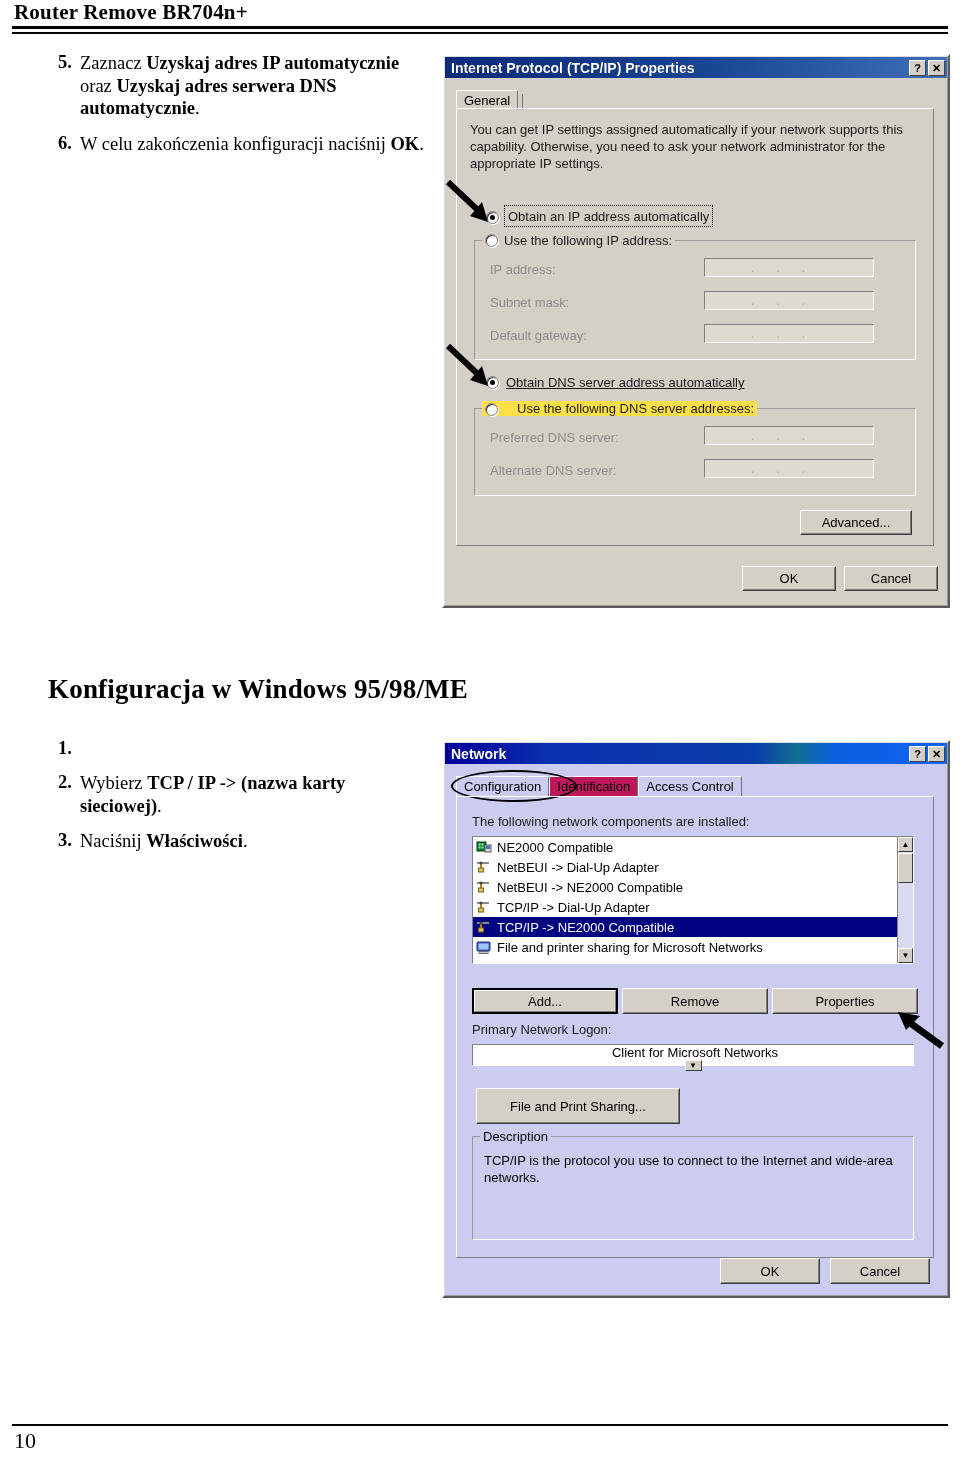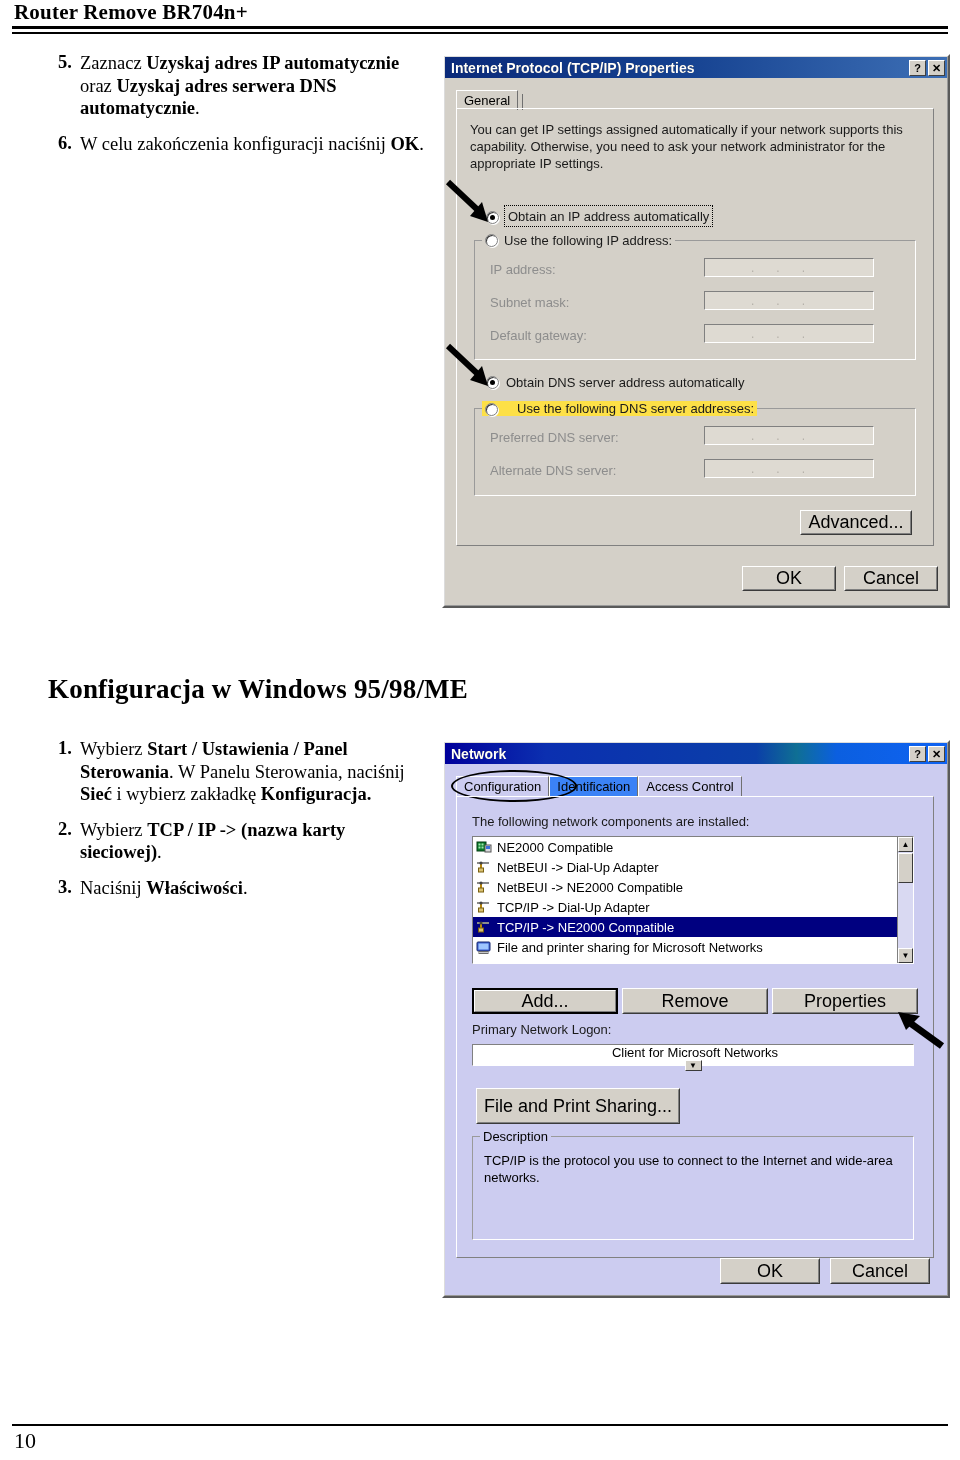--- a/index.html
+++ b/index.html
@@ -103,21 +103,21 @@
     border:1px solid #808080;border-right-color:#fff;border-bottom-color:#fff;}
   .field .dots{position:absolute;left:0;top:50%;transform:translateY(-50%);
     width:100%;text-align:center;font-family:"Liberation Sans",sans-serif;
     font-size:12px;color:#b4b0a8;letter-spacing:22px;}
 
   
   .btn{
     position:absolute;box-sizing:border-box;
     background:#d4d0c8;color:#000;
     border:1px solid #ffffff;border-right-color:#3a3a3a;border-bottom-color:#3a3a3a;
-    font-family:"Liberation Sans",sans-serif;font-size:18px;
+    font-family:"Liberation Sans",sans-serif;font-size:13px;
     display:flex;align-items:center;justify-content:center;white-space:nowrap;
   }
   .btn .inner{position:absolute;left:0;top:0;right:0;bottom:0;
     border:1px solid #d4d0c8;border-right-color:#808080;border-bottom-color:#808080;
     display:flex;align-items:center;justify-content:center;box-sizing:border-box;}
   .btn.default{border:2px solid #000;}
   .btn.default .inner{border:1px solid #fff;border-right-color:#808080;border-bottom-color:#808080;}
 
   
   .listbox{position:absolute;box-sizing:border-box;background:#fff;
@@ -217,21 +217,21 @@
     <div class="field" style="left:262px;top:237px;width:170px;height:19px;">
         <span class="dots">...</span>
       </div>
 
     <div class="lbl dim" style="left:48px;top:274px;">Default gateway:</div>
     <div class="field" style="left:262px;top:270px;width:170px;height:19px;">
         <span class="dots">...</span>
       </div>
 
     <div class="radio on" style="left:44px;top:322px;"></div>
-    <div class="lbl" style="left:64px;top:321px;">Obtain DNS server address automatically</div>
+    <div class="lbl" style="left:64px;top:321px;text-decoration:underline;">Obtain DNS server address automatically</div>
 
     <div class="group" style="left:32px;top:354px;width:442px;height:88px;"></div>
     <div style="position:absolute;left:40px;top:347px;background:#fde047;padding:0 3px;display:flex;align-items:flex-end;gap:19px;">
       <span class="radio" style="position:static;display:inline-block;"></span>
       <span class="lbl" style="position:static;">Use the following DNS server addresses:</span>
     </div>
 
     <div class="lbl dim" style="left:48px;top:376px;">Preferred DNS server:</div>
     <div class="field" style="left:262px;top:372px;width:170px;height:19px;">
         <span class="dots">...</span>
@@ -261,21 +261,20 @@
   <svg class="arrow" style="left:444px;top:342px;width:60px;height:50px;" viewBox="0 0 60 50">
     <path d="M4 4 L38 36" stroke="#000" stroke-width="6" fill="none"></path>
     <path d="M44 44 L26 38 L38 24 Z" fill="#000"></path>
   </svg>
 
   <div class="section-h">Konfiguracja w Windows 95/98/ME</div>
 
   <div class="steps" id="steps-bottom" style="left:40px;top:738px;width:390px;">
       <div class="step">
         <div class="step-num">1.</div>
-        <div class="step-txt">Wybierz <b>Start / Ustawienia / Panel Sterowania</b>. W Panelu Sterowania, naciśnij <b>Sieć</b> i wybierz zakładkę <b>Konfiguracja.</b></div>
       </div>
       <div class="step">
         <div class="step-num">2.</div>
         <div class="step-txt">Wybierz <b>TCP / IP -&gt; (nazwa karty sieciowej)</b>.</div>
       </div>
       <div class="step">
         <div class="step-num">3.</div>
         <div class="step-txt">Naciśnij <b>Właściwości</b>.</div>
       </div>
     </div>
@@ -288,21 +287,21 @@
     <div class="titlebar" id="net-titlebar" style="background:linear-gradient(90deg,#00009b 0%,#0b2fb0 20%,#0b3fa8 62%,#0f6f94 70%,#0b5fe0 78%,#0f63f2 100%);">
       <div class="t-text">Network</div>
       <div class="tb-btns">
         <div class="tb-btn">?</div>
         <div class="tb-btn">✕</div>
       </div>
     </div>
 
     <div class="tabstrip" style="left:14px;top:34px;">
       <div class="tab active" style="background:#ccccf0;">Configuration</div>
-      <div class="tab sep" style="background:#3b82f6;">Identification</div>
+      <div class="tab sep" style="background:#be185d;">Identification</div>
       <div class="tab sep" style="background:#ccccf0;">Access Control</div>
     </div>
 
     <div class="oval" style="left:9px;top:30px;width:122px;height:28px;"></div>
 
     <div class="tabpanel" style="left:14px;top:56px;width:478px;height:462px;"></div>
 
     <div class="lbl" style="left:30px;top:74px;">The following network components are installed:</div>
 
     <div class="listbox" id="net-list" style="left:30px;top:96px;width:442px;height:128px;">

